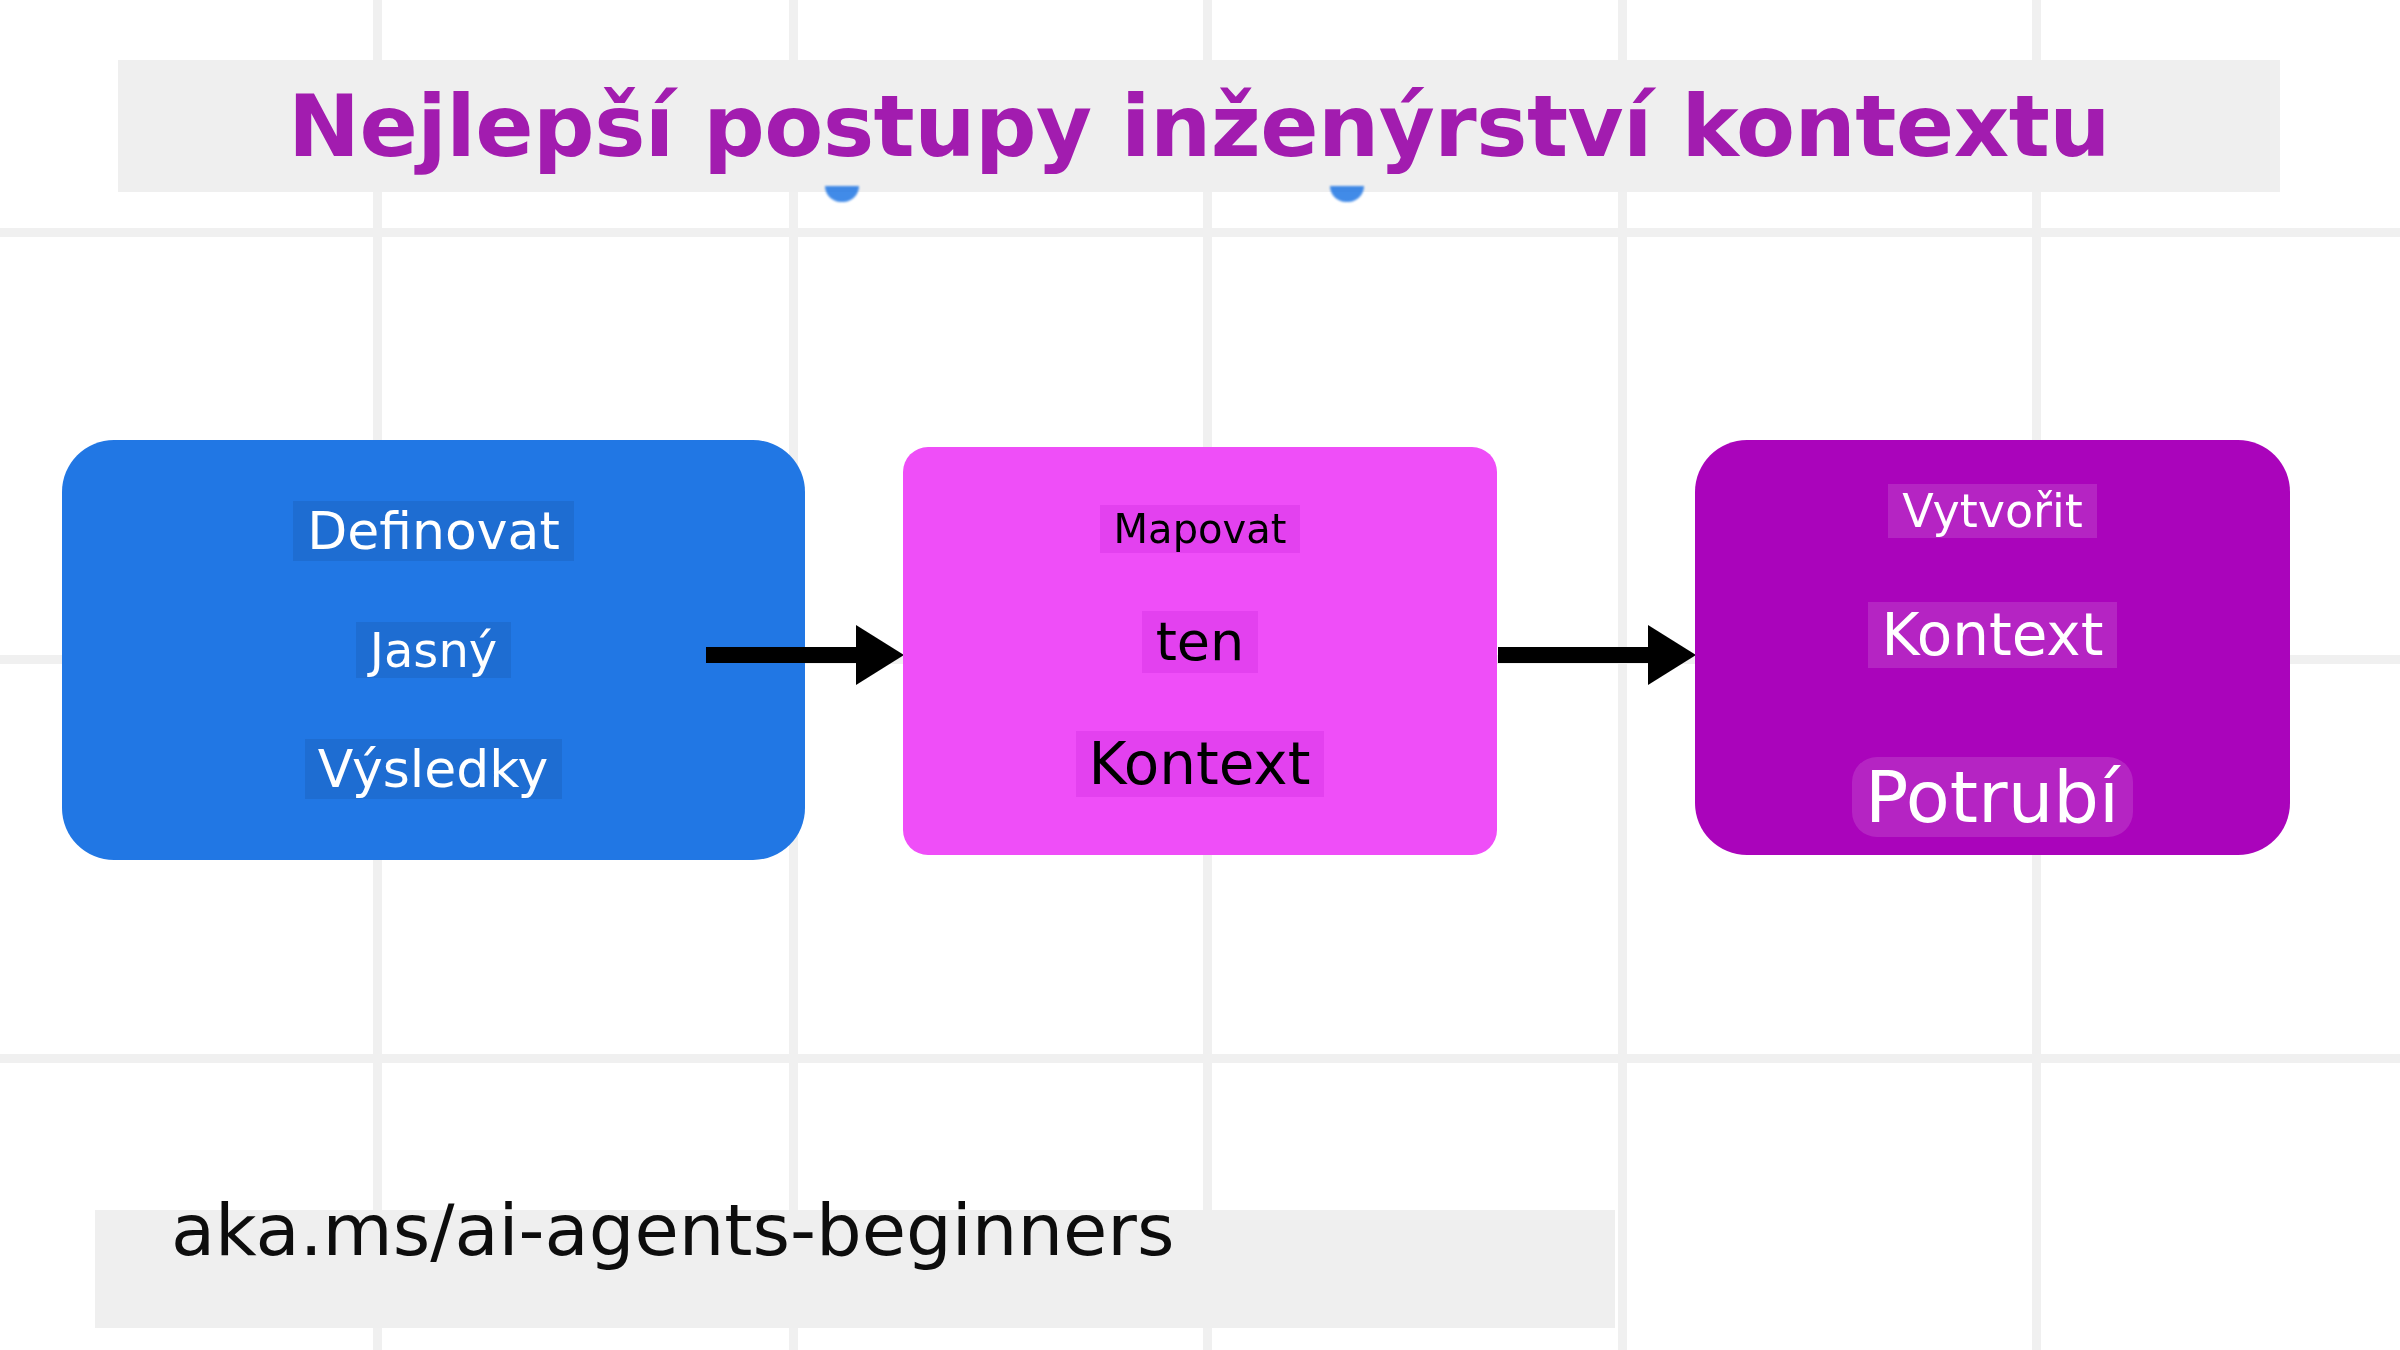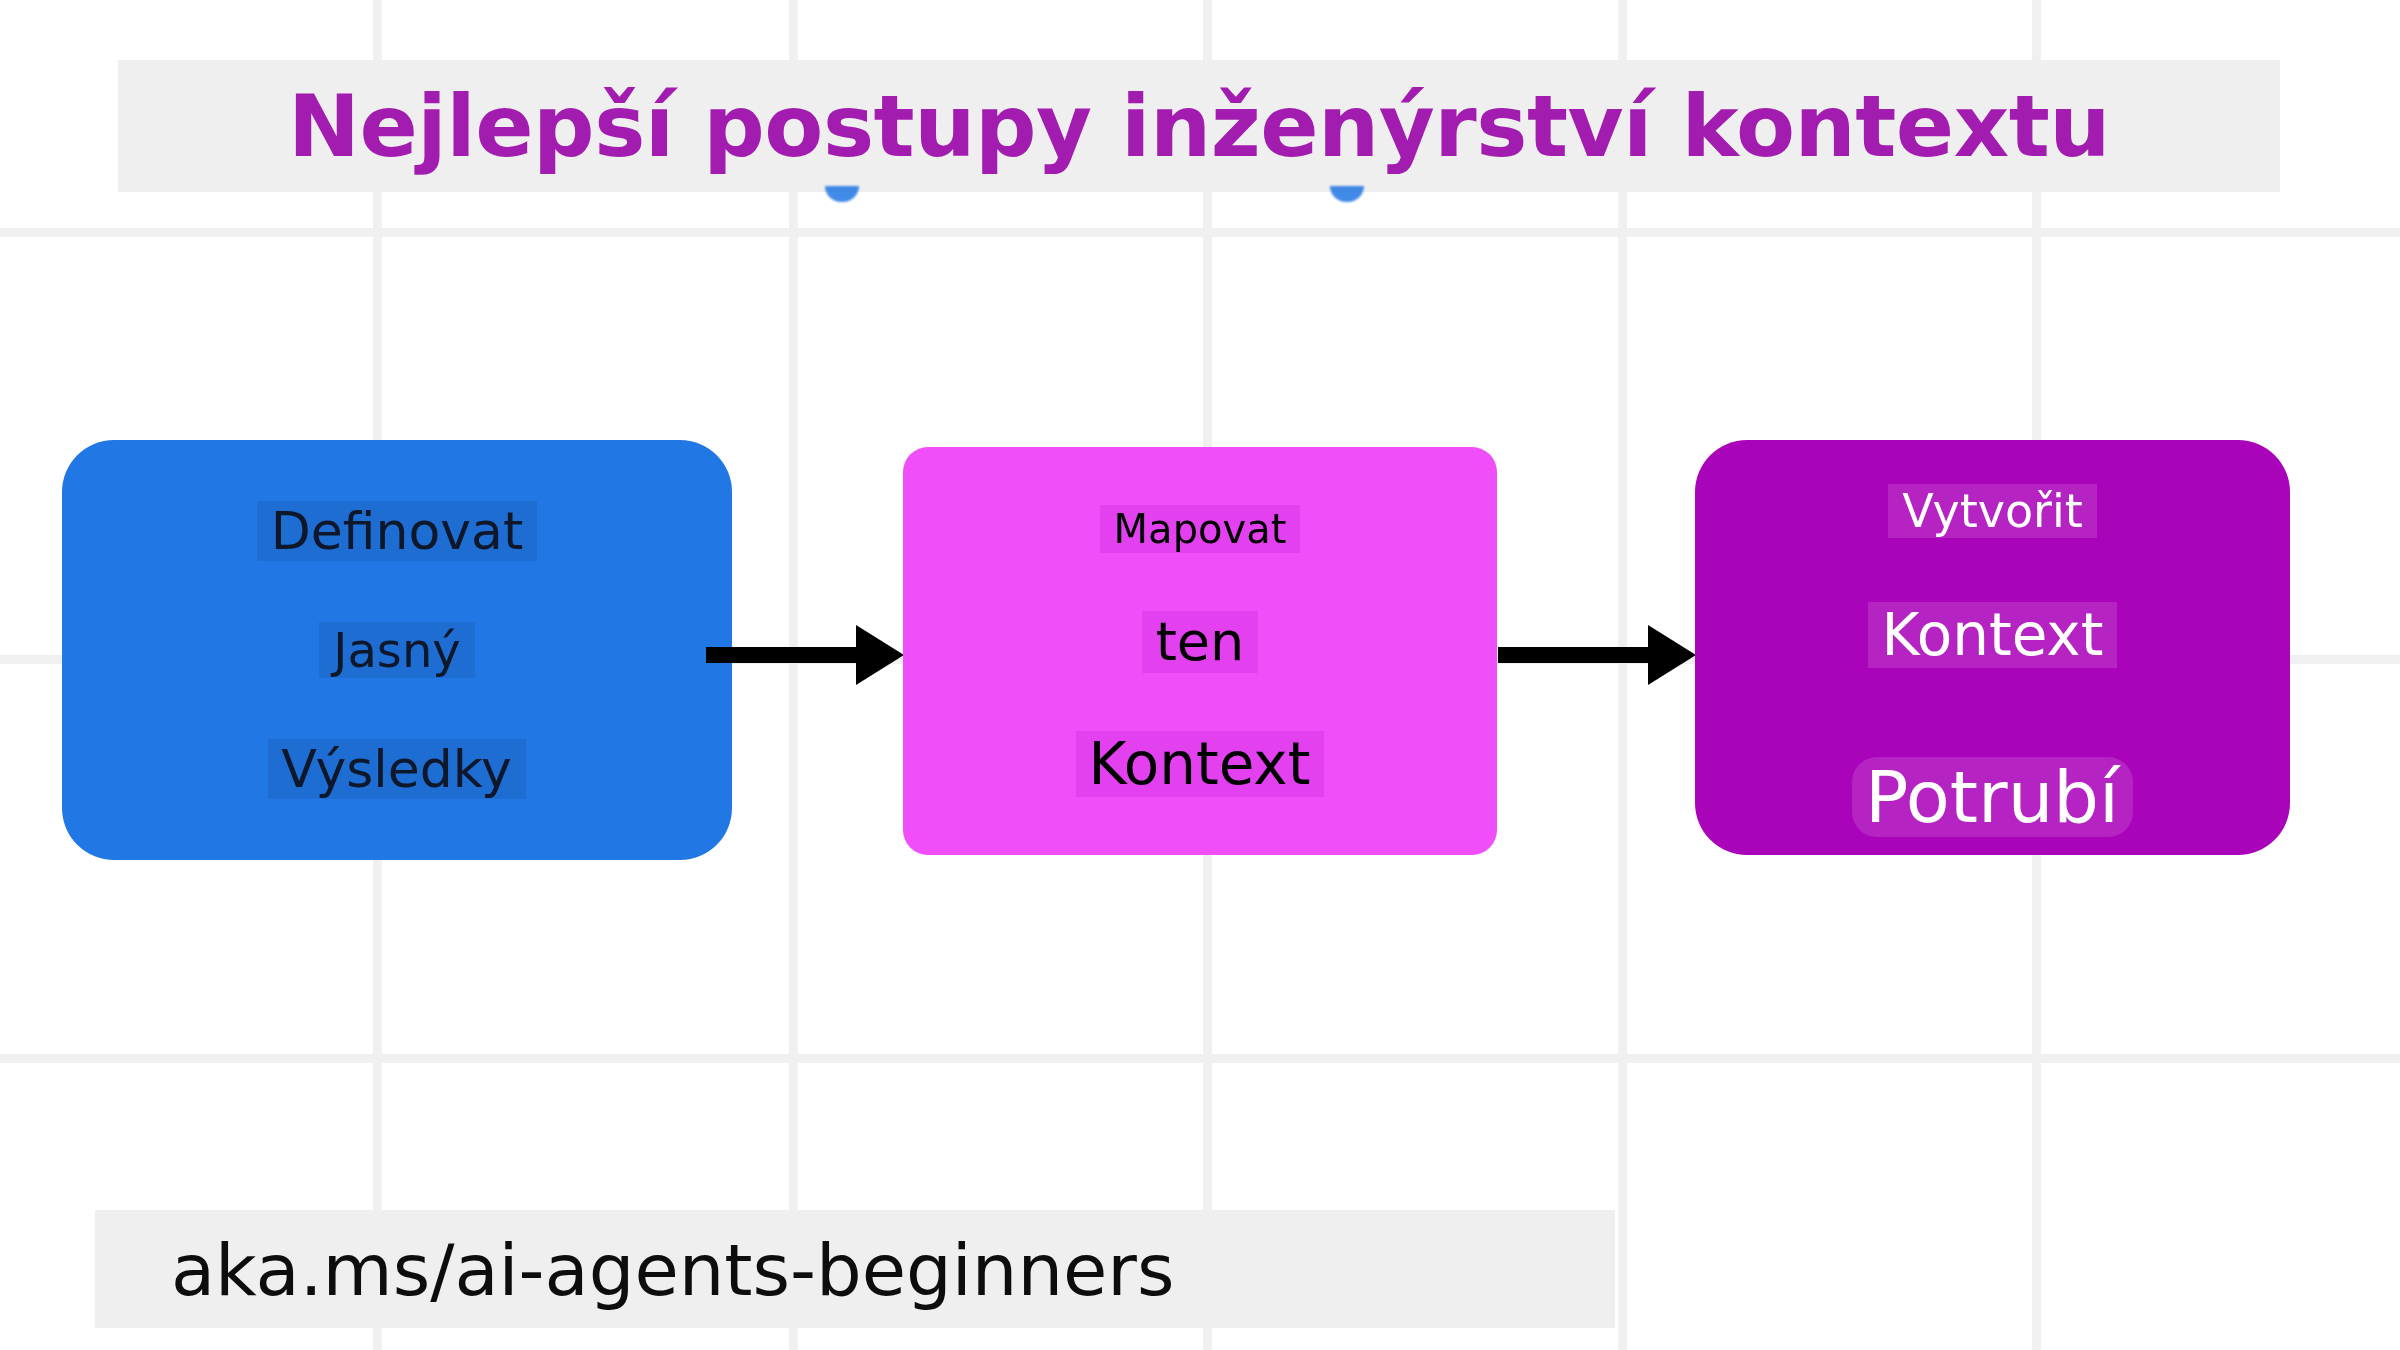--- a/index.html
+++ b/index.html
@@ -84,23 +84,23 @@
     justify-content: space-evenly;
     overflow: visible;
   }
   .proc-line {
     white-space: nowrap;
     line-height: 1.0;
     padding: 4px 14px;
   }
 
   #box-define {
-    left: 62px;  top: 440px;  width: 670px;  height: 420px;
+    left: 62px;  top: 440px;  width: 743px;  height: 420px;
     background: #2177e4;
-    color: #0f172a;
+    color: #ffffff;
   }
   #box-define .proc-line { background: rgba(0,0,0,.08); }
 
   #box-map {
     left: 903px; top: 447px;  width: 594px;  height: 408px;
     background: #ef4ef8;
     color: #000000;
     border-radius: 25px;
   }
   #box-map .proc-line { background: rgba(170,0,190,.16); }
@@ -161,21 +161,21 @@
     position: absolute;
     left: 95px;
     top: 1210px;
     width: 1520px;
     height: 118px;
     background: #efefef;
   }
   #footer-text {
     position: absolute;
     left: 95px;
-    top: 1194px;
+    top: 1154px;
     width: 1520px;
     height: 152px;
     display: flex;
     align-items: center;
     justify-content: flex-start;
     padding-left: 76px;
     box-sizing: border-box;
     font-size: 72px;
     color: #0d0d0d;
     white-space: nowrap;

